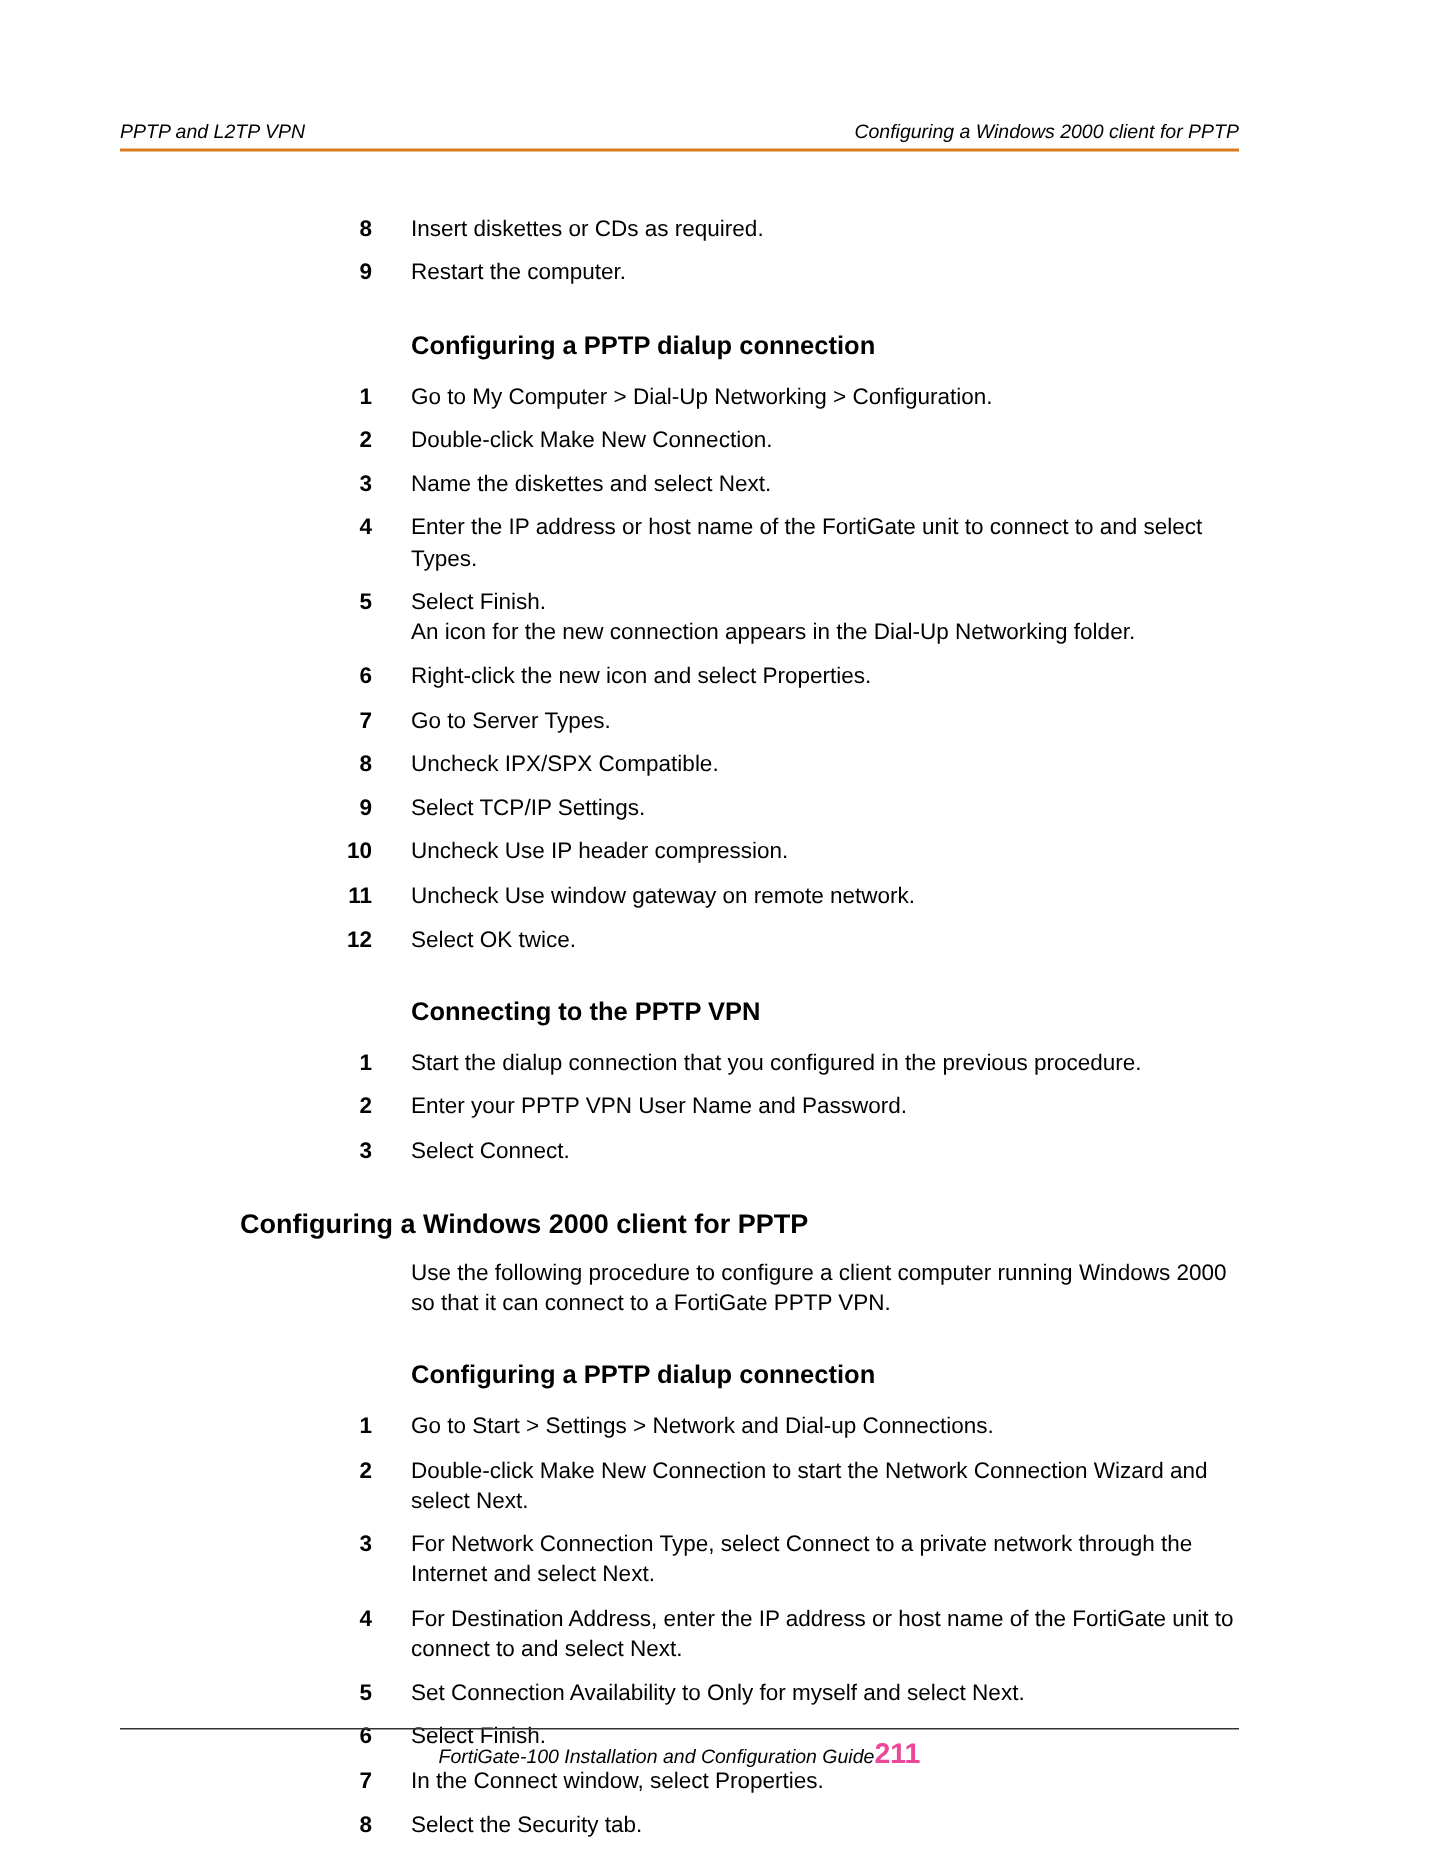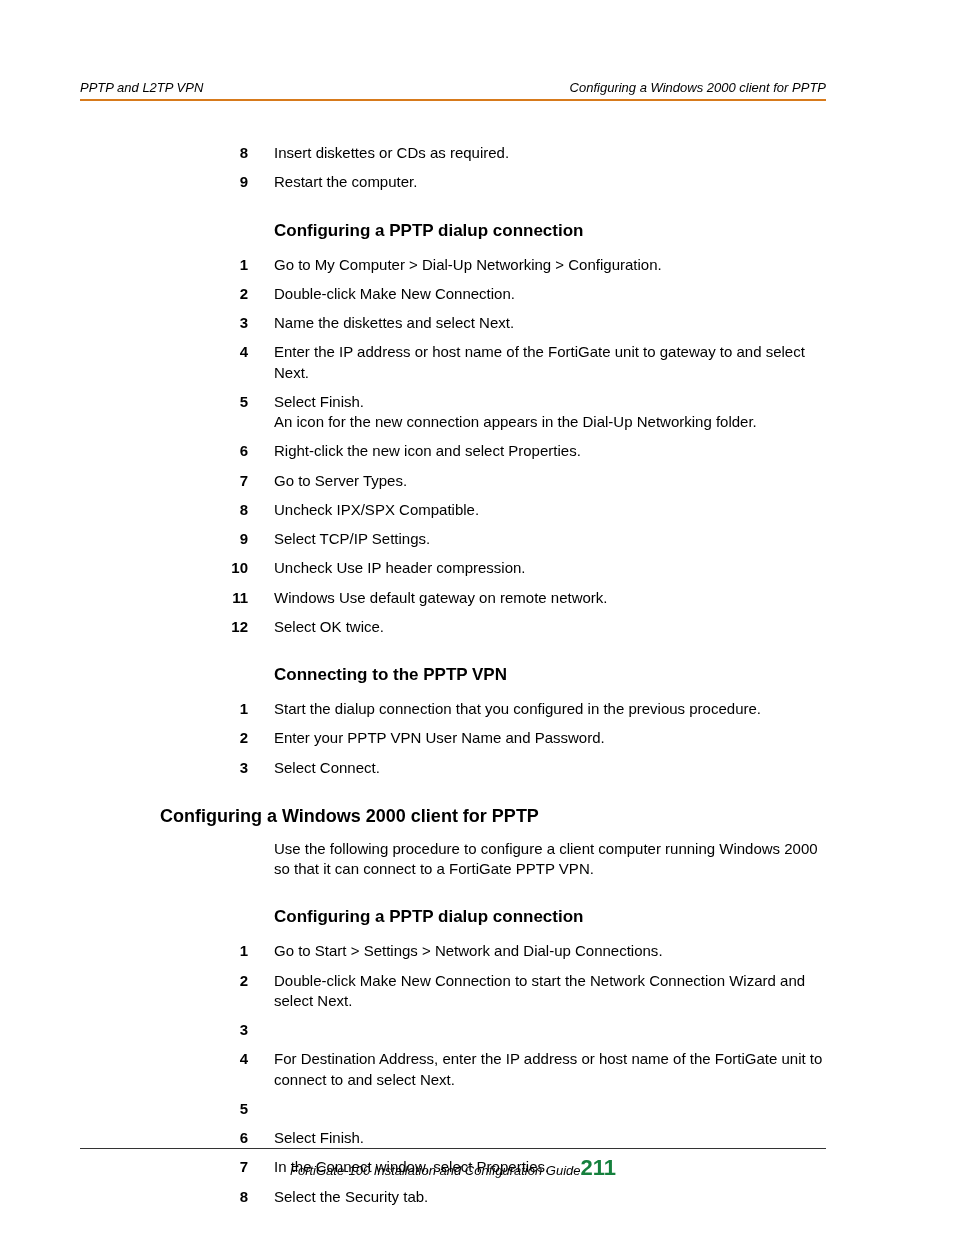--- a/index.html
+++ b/index.html
@@ -75,23 +75,23 @@
       padding-top: 6px;
       display: flex;
       justify-content: center;
       align-items: baseline;
     }
     .footer-left {
       font-style: italic;
       font-size: 13px;
     }
     .footer-right {
-      color: #15803d;
-      font-weight: bold;
-      font-size: 22px;
+      color: #ec4899;
+      font-weight: bold;
+      font-size: 19px;
     }
   </style>
 </head>
 <body>
 
 <div class="page">
   <div class="header">
     <span>PPTP and L2TP VPN</span>
     <span>Configuring a Windows 2000 client for PPTP</span>
   </div>
@@ -116,21 +116,21 @@
     <div class="step">
       <div class="step-num">2</div>
       <div class="step-text">Double-click Make New Connection.</div>
     </div>
     <div class="step">
       <div class="step-num">3</div>
       <div class="step-text">Name the diskettes and select Next.</div>
     </div>
     <div class="step">
       <div class="step-num">4</div>
-      <div class="step-text">Enter the IP address or host name of the FortiGate unit to gateway to and select Next.</div>
+      <div class="step-text">Enter the IP address or host name of the FortiGate unit to connect to and select Types.</div>
     </div>
     <div class="step">
       <div class="step-num">5</div>
       <div class="step-text"><span>Select Finish.</span><br><span>An icon for the new connection appears in the Dial-Up Networking folder.</span></div>
     </div>
     <div class="step">
       <div class="step-num">6</div>
       <div class="step-text">Right-click the new icon and select Properties.</div>
     </div>
     <div class="step">
@@ -144,21 +144,21 @@
     <div class="step">
       <div class="step-num">9</div>
       <div class="step-text">Select TCP/IP Settings.</div>
     </div>
     <div class="step">
       <div class="step-num">10</div>
       <div class="step-text">Uncheck Use IP header compression.</div>
     </div>
     <div class="step">
       <div class="step-num">11</div>
-      <div class="step-text">Windows Use default gateway on remote network.</div>
+      <div class="step-text">Uncheck Use window gateway on remote network.</div>
     </div>
     <div class="step">
       <div class="step-num">12</div>
       <div class="step-text">Select OK twice.</div>
     </div>
 
     <div class="subheading">Connecting to the PPTP VPN</div>
 
     <div class="step">
       <div class="step-num">1</div>
@@ -181,27 +181,29 @@
     <div class="step">
       <div class="step-num">1</div>
       <div class="step-text"><span>Go to </span><span class="bold">Start &gt; Settings &gt; Network and Dial-up Connections</span><span>.</span></div>
     </div>
     <div class="step">
       <div class="step-num">2</div>
       <div class="step-text">Double-click Make New Connection to start the Network Connection Wizard and select Next.</div>
     </div>
     <div class="step">
       <div class="step-num">3</div>
+      <div class="step-text">For Network Connection Type, select Connect to a private network through the Internet and select Next.</div>
     </div>
     <div class="step">
       <div class="step-num">4</div>
       <div class="step-text">For Destination Address, enter the IP address or host name of the FortiGate unit to connect to and select Next.</div>
     </div>
     <div class="step">
       <div class="step-num">5</div>
+      <div class="step-text">Set Connection Availability to Only for myself and select Next.</div>
     </div>
     <div class="step">
       <div class="step-num">6</div>
       <div class="step-text">Select Finish.</div>
     </div>
     <div class="step">
       <div class="step-num">7</div>
       <div class="step-text">In the Connect window, select Properties.</div>
     </div>
     <div class="step">

